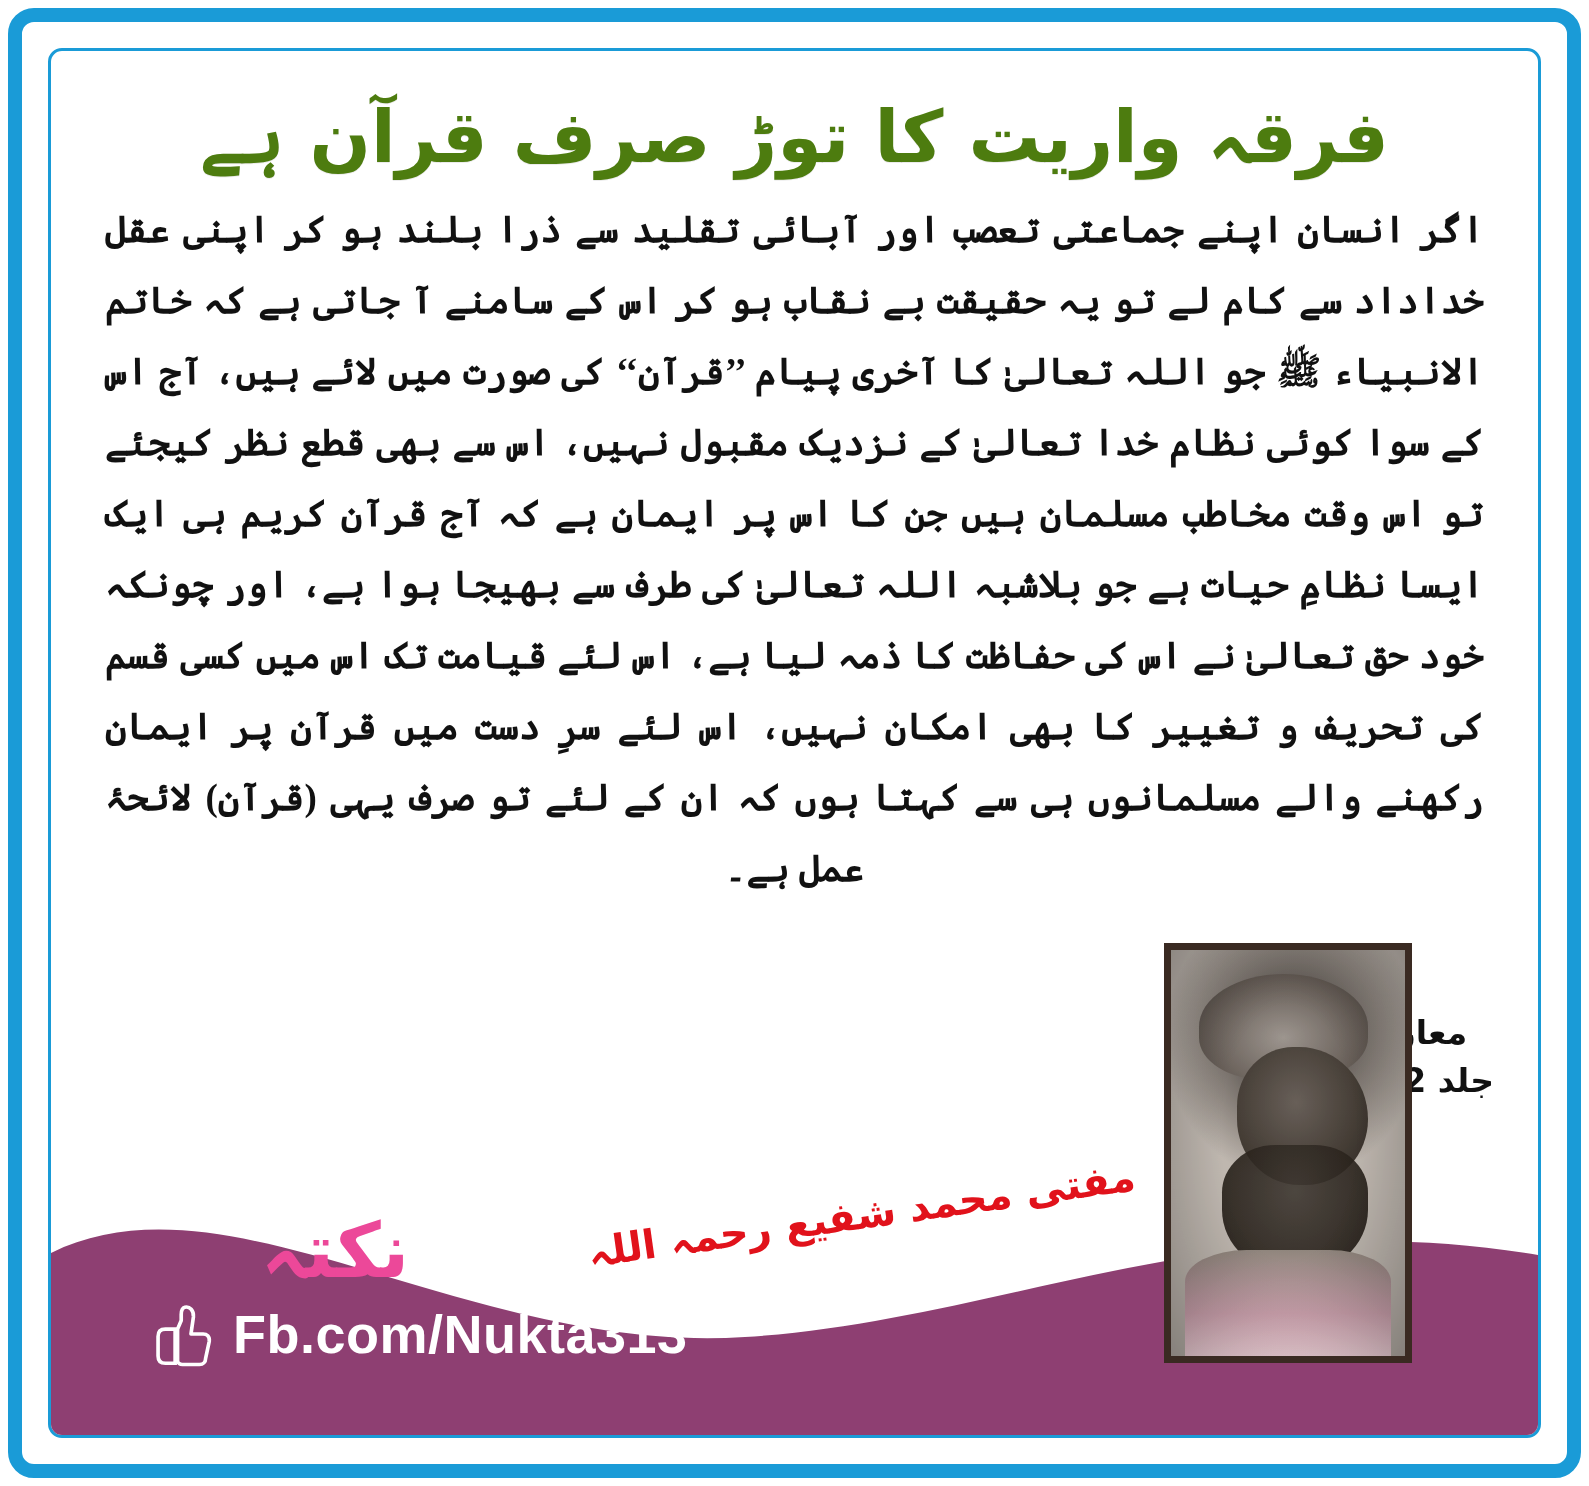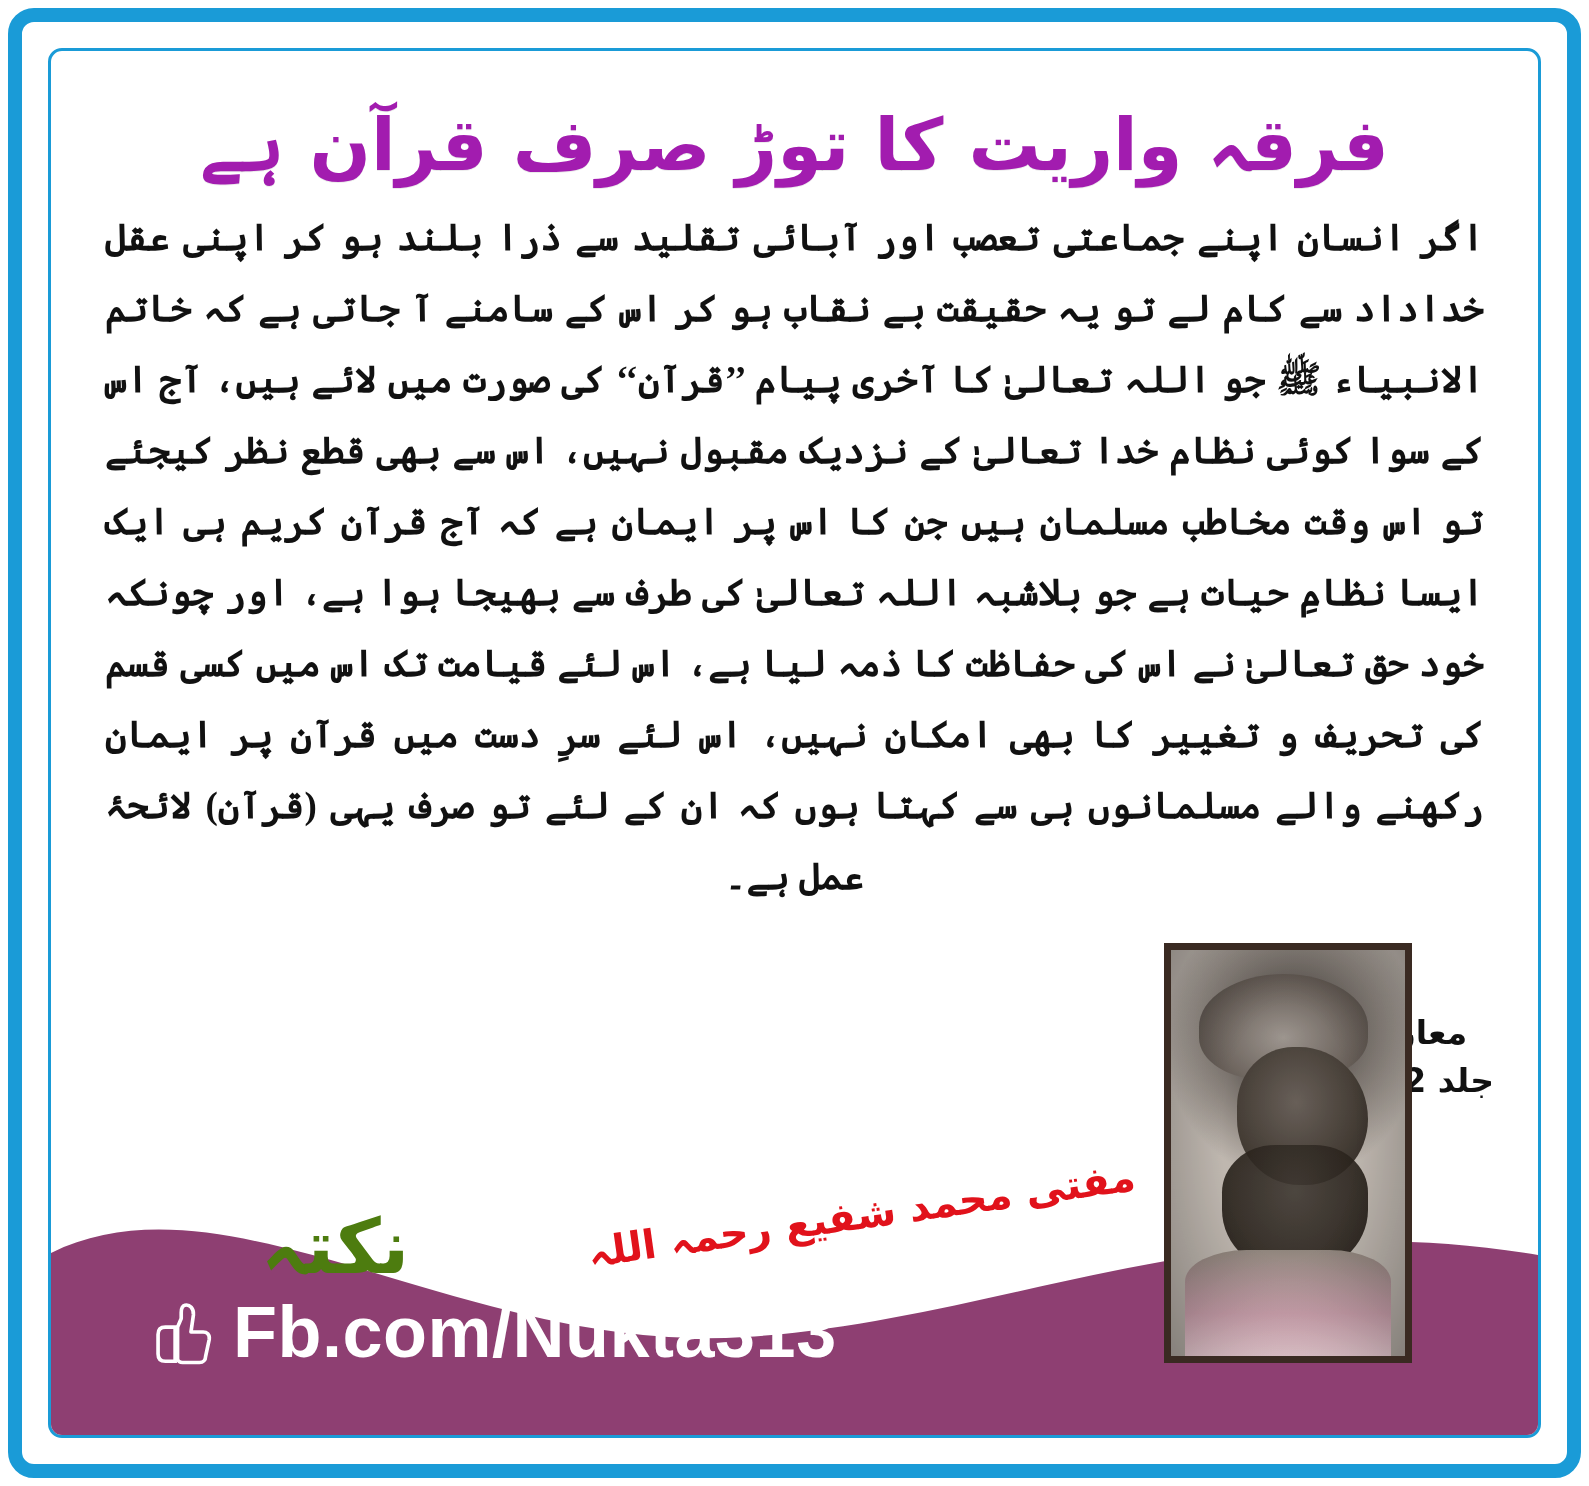--- a/index.html
+++ b/index.html
@@ -43,29 +43,29 @@
     background: #ffffff;
     overflow: hidden;
   }
   .content {
     position: absolute;
     inset: 0;
     padding: 28px 40px 0 40px;
     box-sizing: border-box;
   }
   .headline {
-    color: #a21caf;
+    color: #4d7c0f;
     text-align: center;
     font-family: "DejaVu Sans", sans-serif;
     font-weight: bold;
     font-size: 72px;
     line-height: 1.18;
     letter-spacing: 0;
     direction: rtl;
-    margin: 24px 0 14px 0;
+    margin: 16px 0 14px 0;
     text-shadow: 0 1px 0 rgba(0,0,0,0.08);
   }
   .body-text {
     color: #111111;
     direction: rtl;
     text-align: justify;
     text-align-last: center;
     font-family: Liberation Serif, serif;
     font-size: 37px;
     line-height: 1.92;
@@ -97,39 +97,39 @@
   .brand {
     position: absolute;
     left: 90px;
     bottom: 62px;
     display: flex;
     flex-direction: column;
     align-items: flex-start;
     direction: ltr;
   }
   .brand-logo {
-    color: #4d7c0f;
+    color: #ec4899;
     font-family: "DejaVu Sans", sans-serif;
     font-weight: bold;
     font-size: 76px;
     line-height: 1;
     direction: rtl;
     margin-left: 120px;
     margin-bottom: 6px;
   }
   .brand-row {
     display: flex;
     align-items: center;
     gap: 14px;
   }
   .thumb-icon svg { display: block; }
   .brand-url {
     color: #ffffff;
     font-family: "Liberation Sans", sans-serif;
-    font-size: 72px;
+    font-size: 54px;
     font-weight: bold;
     letter-spacing: 0.5px;
   }
   
   .portrait {
     position: absolute;
     right: 126px;
     bottom: 72px;
     width: 248px;
     height: 420px;

